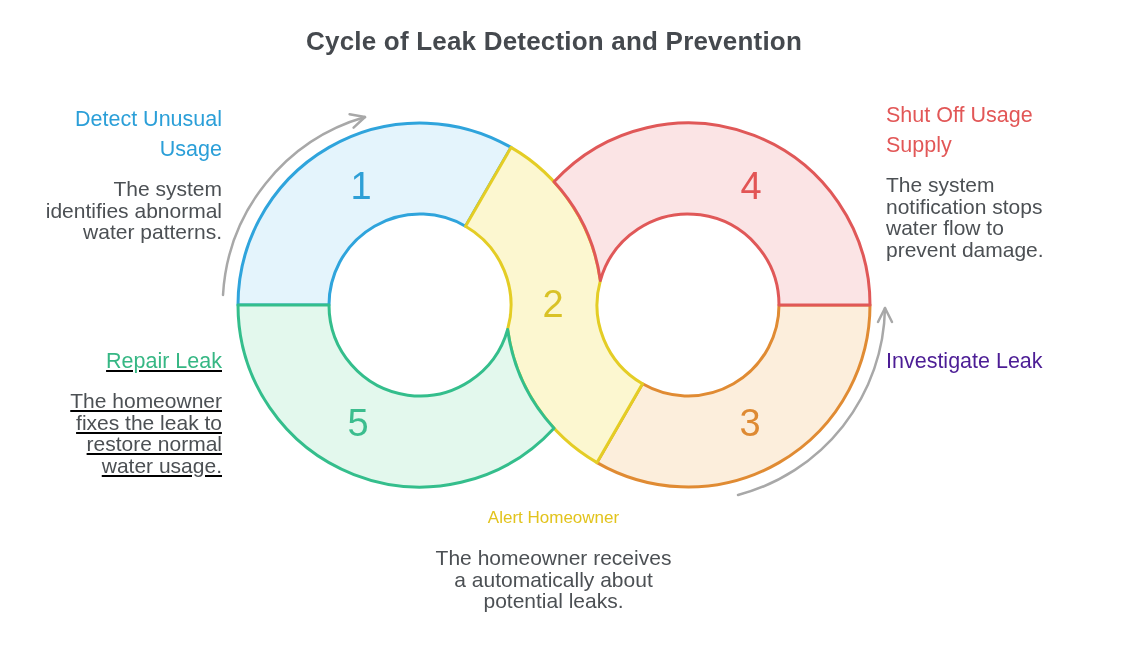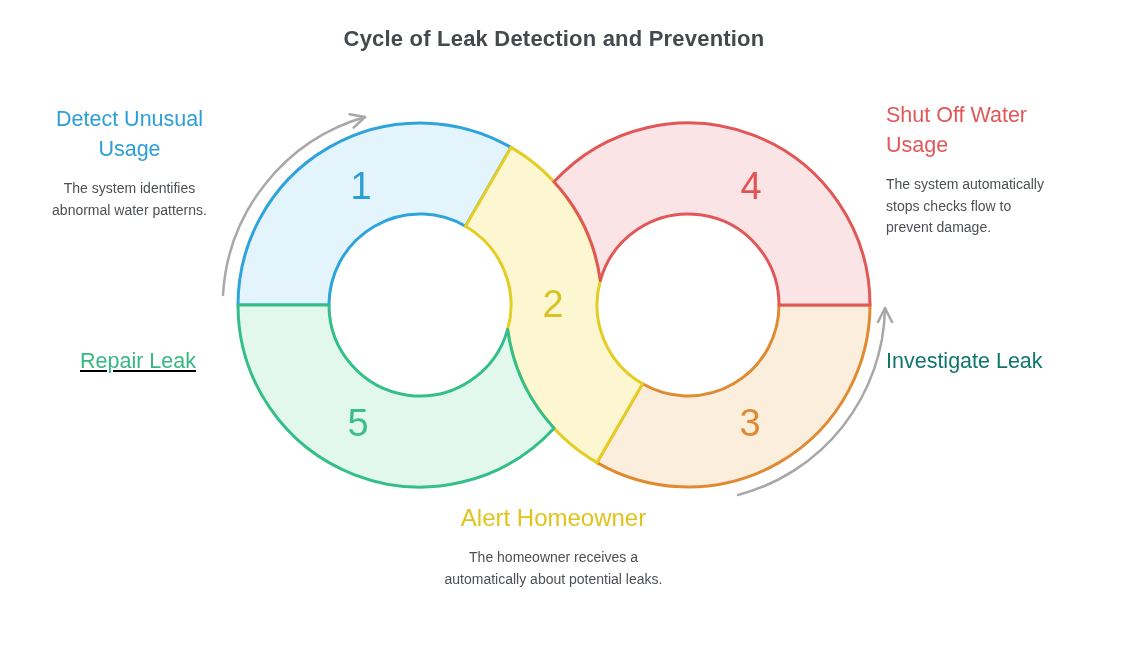--- a/index.html
+++ b/index.html
@@ -1,38 +1,38 @@
 <!DOCTYPE html>
 <html><head>
 <meta charset="utf-8">
 <style>
   html,body{margin:0;padding:0;background:#ffffff;}
   body{font-family:"Liberation Sans",sans-serif;}
   .canvas{position:relative;width:1132px;height:645px;background:#ffffff;overflow:hidden;}
   .title{position:absolute;top:26px;left:0;width:1108px;margin:0;text-align:center;
-         font-size:22px;font-weight:bold;color:#45494e;letter-spacing:.2px;}
+         font-size:26px;font-weight:bold;color:#45494e;letter-spacing:.2px;}
   svg.diagram{position:absolute;left:0;top:0;width:1132px;height:645px;}
   .seg{stroke-width:3;stroke-linejoin:round;}
   .seg-blue{stroke:#2fa4dc}
   .seg-yellow{stroke:#e4cd25}
   .seg-green{stroke:#34be8c}
   .seg-red{stroke:#e05858}
   .seg-orange{stroke:#e08b33}
   .num{font-size:38px;font-weight:400;text-anchor:middle;}
   .arrow{fill:none;stroke:#a8a8a8;stroke-width:2.5;stroke-linecap:round;stroke-linejoin:round;}
   .block{position:absolute;}
   .block h2{margin:0;font-size:21.5px;font-weight:400;line-height:30px;}
-  .block p{margin:14px 0 0 0;font-size:14px;line-height:21.5px;color:#4c5054;}
-  .align-r{text-align:center}
+  .block p{margin:14px 0 0 0;font-size:21px;line-height:21.5px;color:#4c5054;}
+  .align-r{text-align:right}
   .align-c{text-align:center}
   .h-blue{color:#2b9fd8}
   .h-yellow{color:#e2c31c}
   .h-green{color:#36b784}
   .h-red{color:#e25757}
-  .h-orange{color:#0f766e}
+  .h-orange{color:#4c1d95}
 </style>
 </head>
 <body>
 
 <div class="canvas">
 
   <h1 class="title">Cycle of Leak Detection and Prevention</h1>
 
   <svg class="diagram" viewBox="0 0 1132 645" xmlns="http://www.w3.org/2000/svg">
 
@@ -73,30 +73,31 @@
     <text class="num" x="751" y="186" dominant-baseline="central" fill="#e25555">4</text>
     <text class="num" x="358" y="423" dominant-baseline="central" fill="#3cbd8e">5</text>
   </svg>
 
   <div class="block align-r" style="top:104px;left:37px;width:185px;">
     <h2 class="h-blue">Detect Unusual Usage</h2>
     <p>The system identifies abnormal water patterns.</p>
   </div>
 
   <div class="block" style="top:100px;left:886px;width:175px;">
-    <h2 class="h-red">Shut Off Water Usage</h2>
-    <p>The system automatically stops checks flow to prevent damage.</p>
+    <h2 class="h-red">Shut Off Usage Supply</h2>
+    <p>The system notification stops water flow to prevent damage.</p>
   </div>
 
   <div class="block align-r" style="top:346px;left:54px;width:168px;text-decoration:underline;">
     <h2 class="h-green">Repair Leak</h2>
+    <p>The homeowner fixes the leak to restore normal water usage.</p>
   </div>
 
   <div class="block" style="top:346px;left:886px;width:198px;">
     <h2 class="h-orange">Investigate Leak</h2>
   </div>
 
   <div class="block align-c" style="top:503px;left:431px;width:245px;">
-    <h2 class="h-yellow" style="font-size:24px;">Alert Homeowner</h2>
+    <h2 class="h-yellow" style="font-size:17px;">Alert Homeowner</h2>
     <p>The homeowner receives a automatically about potential leaks.</p>
   </div>
 
 </div>
 
 </body></html>

